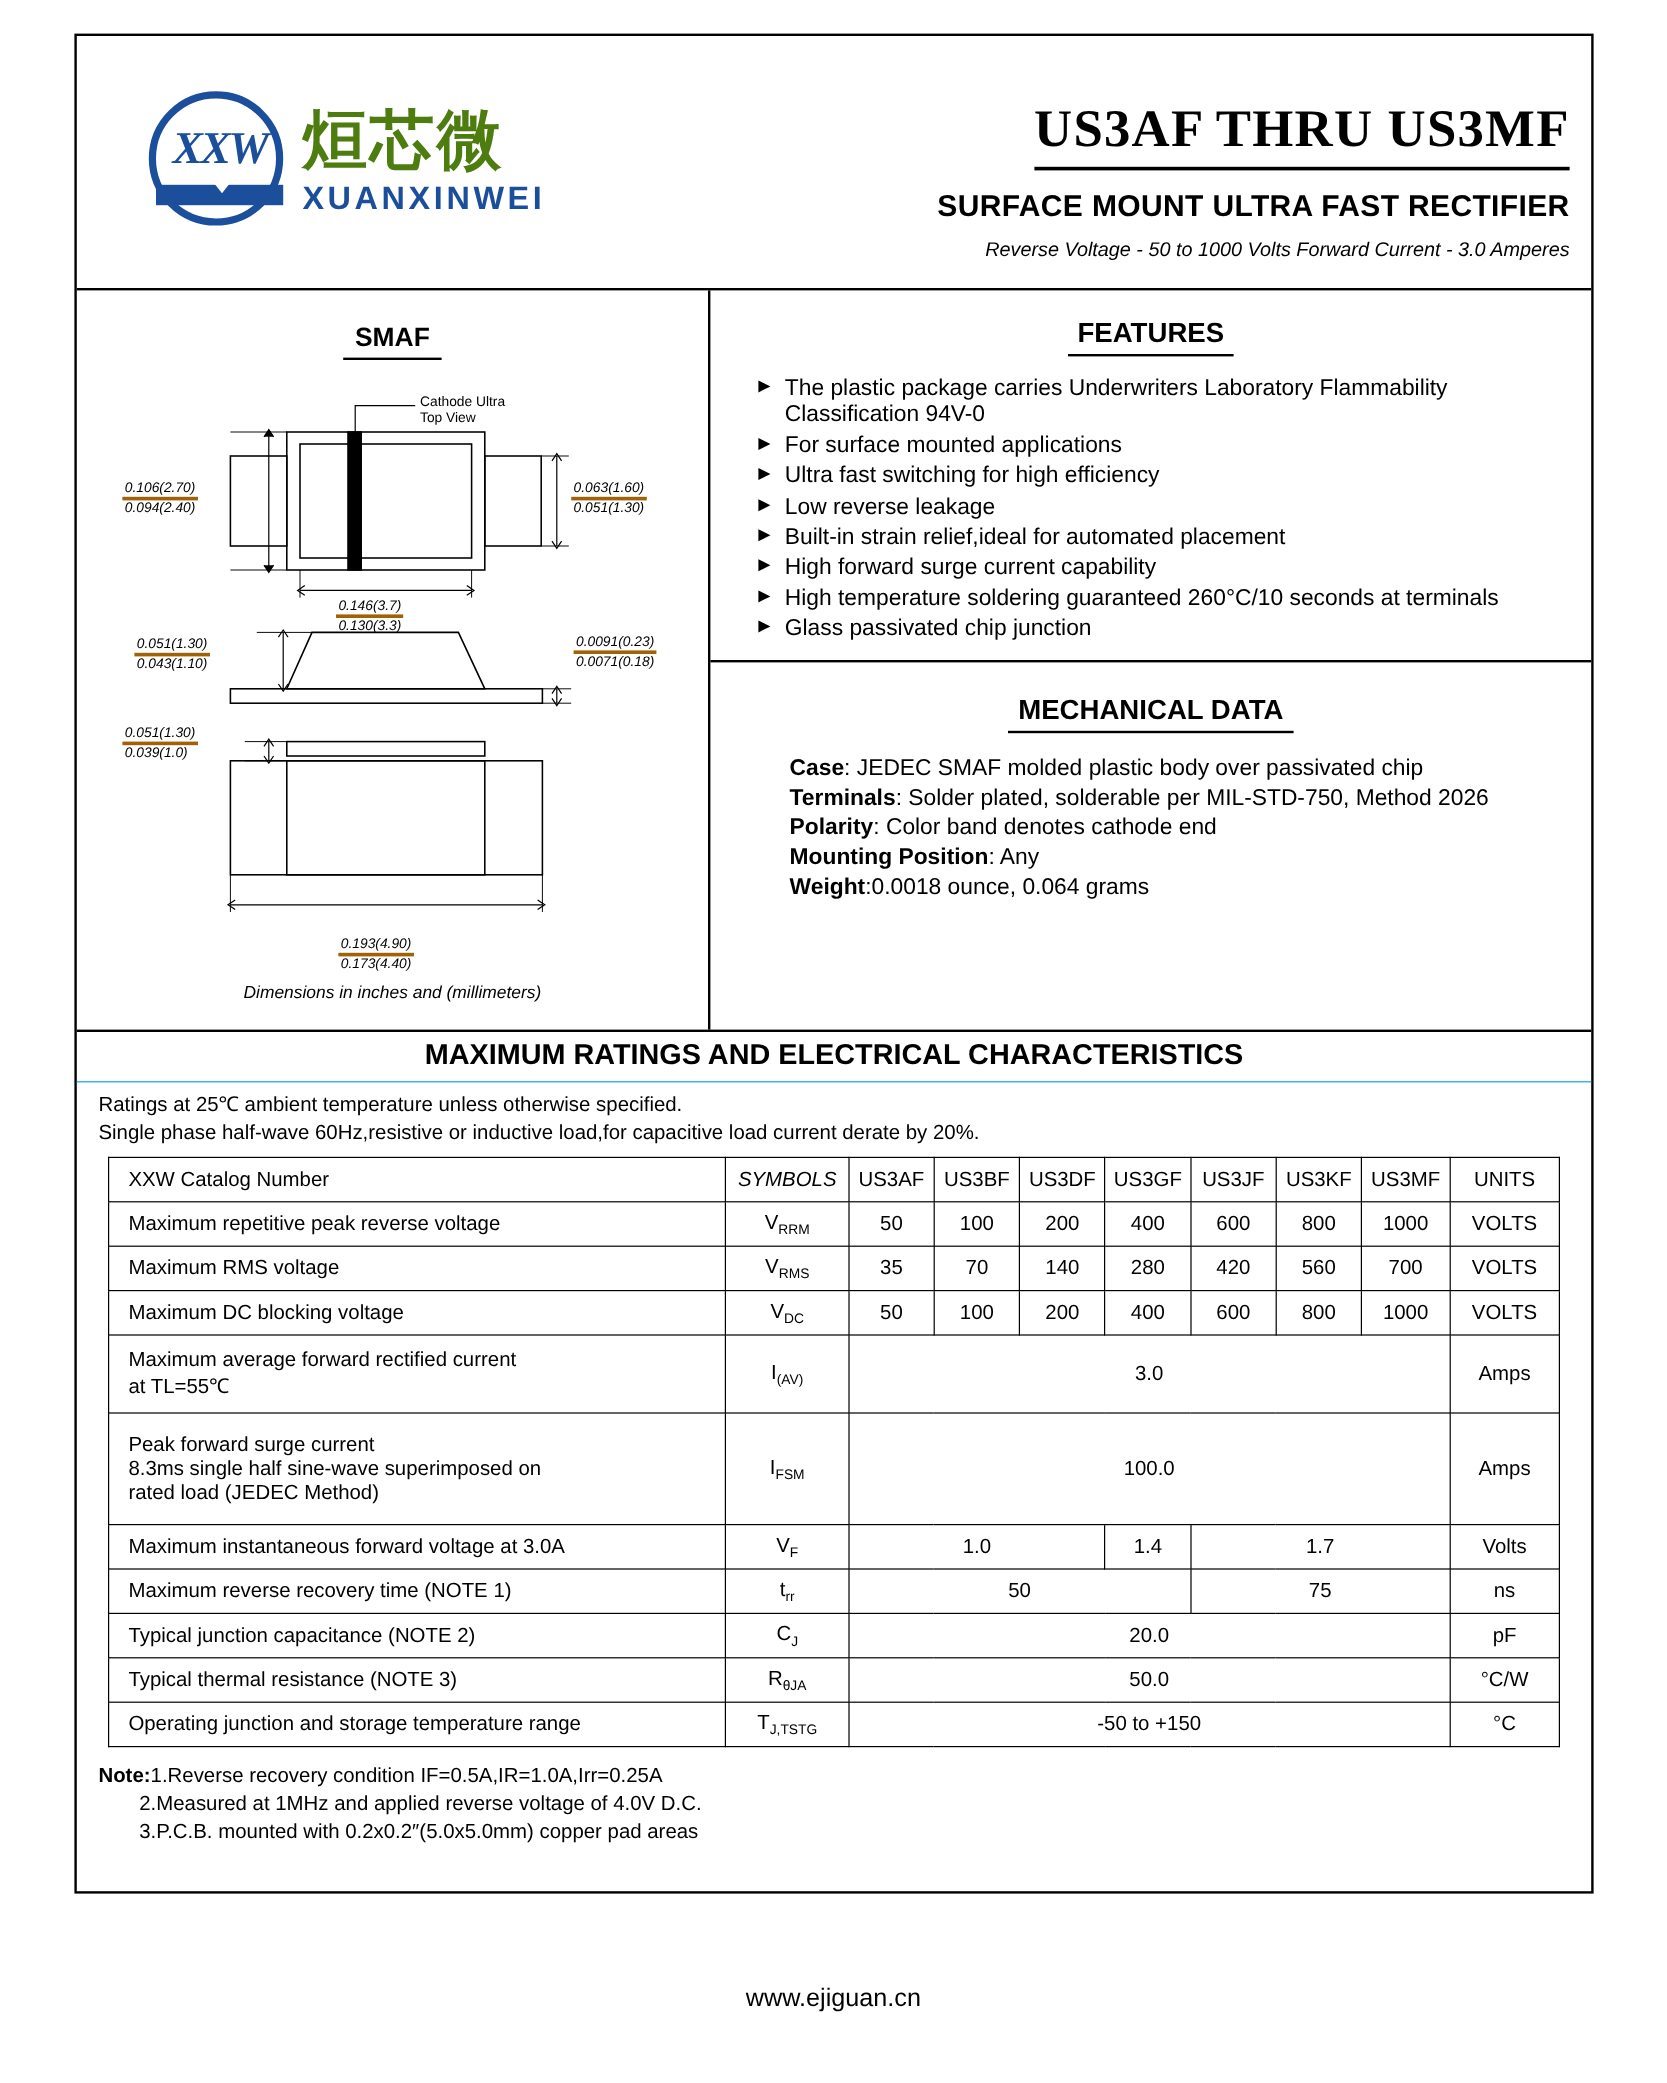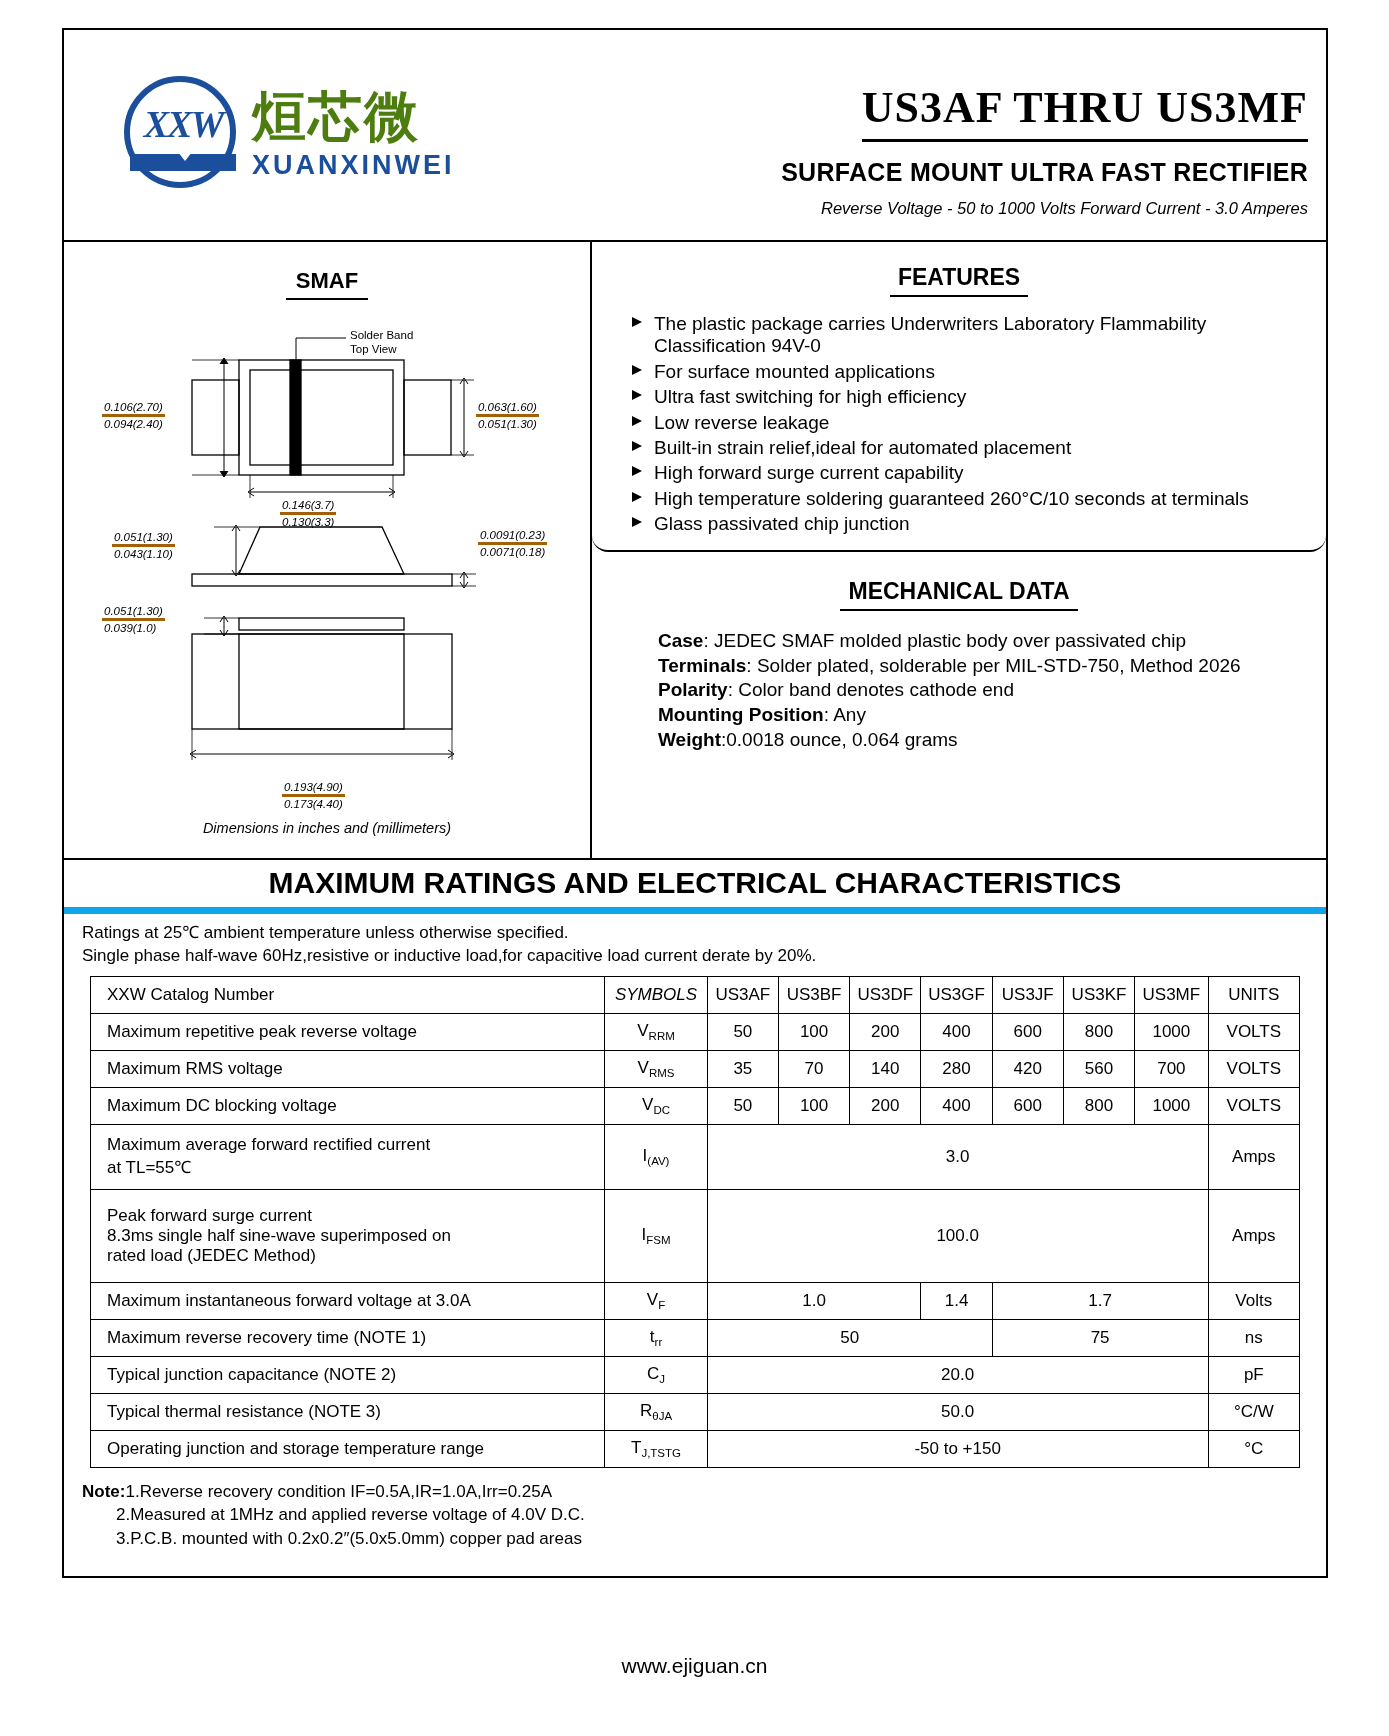--- a/index.html
+++ b/index.html
@@ -187,21 +187,20 @@
   .right-col {
     flex: 1;
     display: flex;
     flex-direction: column;
   }
   .features {
     height: 310px;
     border-bottom: 2px solid #000;
     box-sizing: border-box;
     padding: 22px 20px 0 20px;
-    border-radius: 16px;
   }
   .sec-title {
     text-align: center;
     font-weight: bold;
     font-size: 23px;
   }
   .sec-title span {
     border-bottom: 2px solid #000;
     padding: 0 8px 4px 8px;
     display: inline-block;
@@ -236,23 +235,23 @@
     padding-left: 50px;
     font-size: 19px;
     line-height: 1.3;
   }
   .mech-body b { font-weight: bold; }
 
   
   .ratings-title {
     text-align: center;
     font-weight: bold;
-    font-size: 30px;
+    font-size: 24px;
     padding: 6px 0 7px 0;
-    border-bottom: 7px solid #0ea5e9;
+    border-bottom: 1px solid #0ea5e9;
   }
   .ratings-note {
     font-size: 17px;
     line-height: 1.35;
     padding: 8px 0 8px 18px;
   }
   table.spec {
     border-collapse: collapse;
     width: 1210px;
     margin: 0 auto;
@@ -376,21 +375,21 @@
 
             <path d="M128 452 L388 452" stroke-width="1"></path>
             <path d="M132 448 L126 452 L132 456" stroke-width="1"></path>
             <path d="M384 448 L390 452 L384 456" stroke-width="1"></path>
             <path d="M128 427 L128 458" stroke-width="0.8"></path>
             <path d="M388 427 L388 458" stroke-width="0.8"></path>
           </g>
         </svg>
 
         <div class="leadlbl" style="left:286px; top:26px;">
-          <span>Solder Band</span><br>
+          <span>Cathode Ultra</span><br>
           <span>Top View</span>
         </div>
 
         <div class="dimtxt" style="left:38px; top:98px;">
           <span class="top">0.106(2.70)</span>
           <span class="bot">0.094(2.40)</span>
         </div>
         <div class="dimtxt" style="left:412px; top:98px;">
           <span class="top">0.063(1.60)</span>
           <span class="bot">0.051(1.30)</span>

